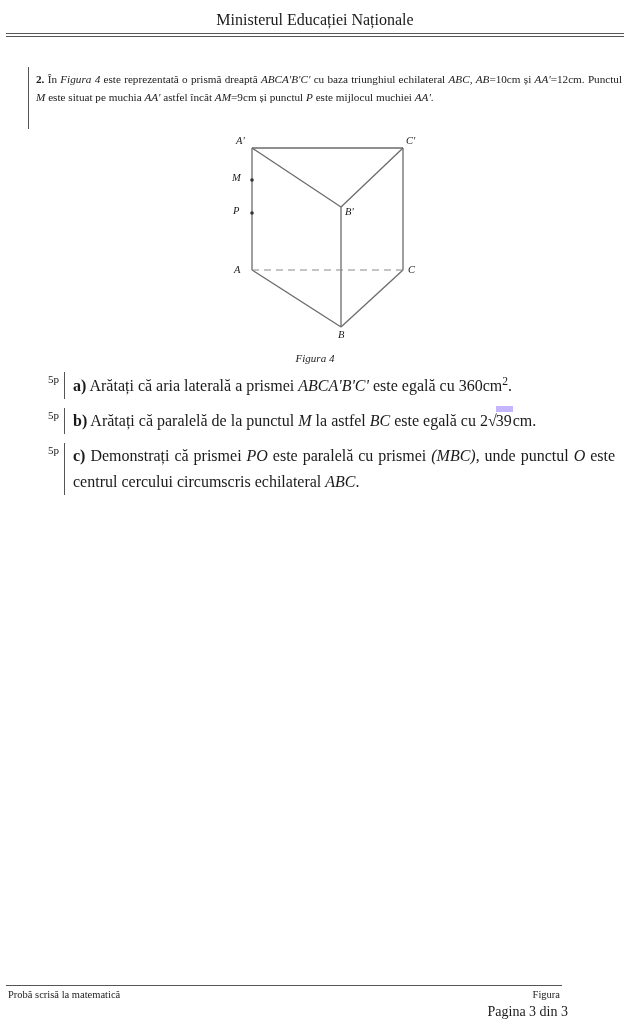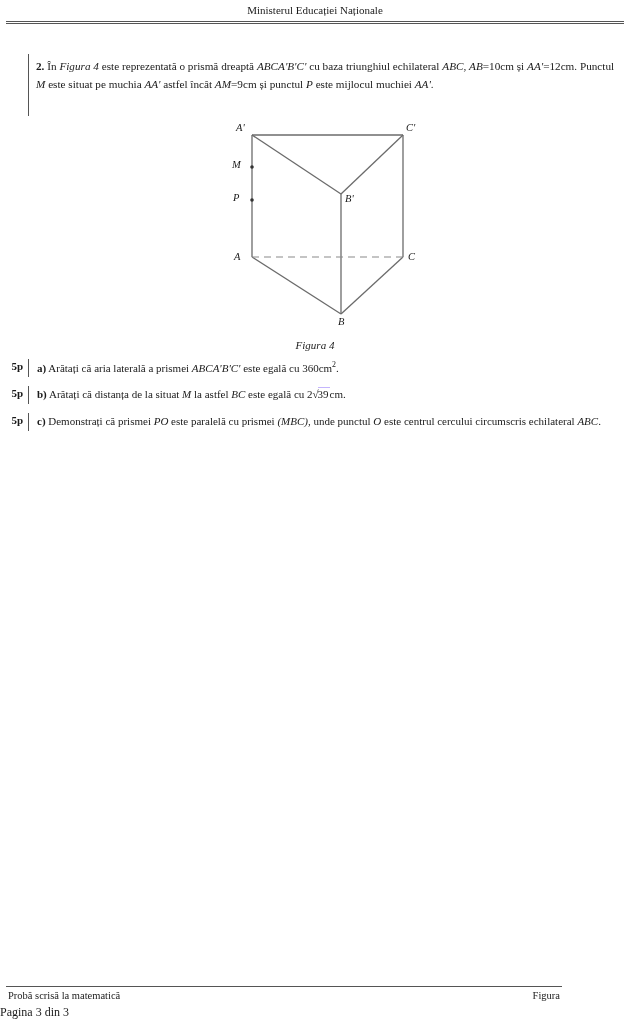--- a/index.html
+++ b/index.html
@@ -13,22 +13,22 @@
     height: 1024px;
     position: relative;
     font-family: "Liberation Serif", "DejaVu Serif", serif;
     color: #1a1a1a;
     overflow: hidden;
   }
 
   
   .page-header {
     text-align: center;
-    padding-top: 3px;
-    font-size: 11px;
+    padding-top: 9px;
+    font-size: 16px;
     line-height: 1.32;
   }
   .page-header .hline { display: block; }
 
   .header-rule {
     border: 0;
     border-top: 1.1px solid #555;
     margin: 3px 6px 0 6px;
   }
   .header-rule2 {
@@ -47,41 +47,41 @@
   .vrule {
     position: absolute;
     left: 28px;
     width: 1px;
     background: #555;
   }
 
   .problem-stem {
     position: absolute;
     left: 36px;
-    right: 16px;
+    right: 8px;
     top: 33px;
     font-size: 11.2px;
     line-height: 1.62;
     text-align: justify;
   }
   .problem-stem .num { font-weight: bold; }
 
   i, .it { font-style: italic; }
   .mathvar { font-style: italic; font-family: "Liberation Serif", serif; }
   .mn { font-style: normal; }
   .sup { font-size: 0.72em; vertical-align: super; }
 
   .sqrt-wrap {
     display: inline-block;
     position: relative;
     white-space: nowrap;
   }
   .sqrt-sym { font-style: normal; }
   .sqrt-rad {
-    border-top: 1px solid #c4b5fd;
+    border-top: 6px solid #c4b5fd;
     padding: 0 1px 0 0;
     margin-left: -1px;
     font-style: normal;
   }
 
   
   .figure-box {
     position: absolute;
     left: 0;
     top: 95px;
@@ -110,35 +110,36 @@
     display: flex;
     align-items: flex-start;
     margin-bottom: 9px;
   }
   .item-points {
     width: 28px;
     flex: 0 0 28px;
     text-align: right;
     padding-right: 5px;
     font-size: 11px;
-    font-weight: bold;
+    font-weight: normal;
     padding-top: 1px;
+    margin-left: 36px;
   }
   .item-bar {
     flex: 0 0 1px;
     width: 1px;
     background: #555;
     align-self: stretch;
     min-height: 17px;
   }
   .item-text {
     flex: 1;
     padding-left: 8px;
-    padding-right: 8px;
-    font-size: 11px;
+    padding-right: 15px;
+    font-size: 16px;
     line-height: 1.62;
     text-align: justify;
   }
   .item-label { font-weight: bold; }
 
   
   .footer {
     position: absolute;
     left: 0;
     bottom: 0;
@@ -149,22 +150,22 @@
     border-top: 1.1px solid #555;
     margin: 0 6px;
   }
   .footer-row {
     display: flex;
     justify-content: space-between;
     padding: 3px 8px 0 8px;
     font-size: 10.5px;
   }
   .footer-page {
-    text-align: left;
-    font-size: 12px;
+    text-align: right;
+    font-size: 14px;
     padding-top: 4px;
     padding-bottom: 4px;
   }
 </style>
 </head>
 <body>
 
 <div class="page-header">
   <span class="hline">Ministerul Educației Naționale</span>
 </div>
@@ -249,21 +250,21 @@
         <span>este egală cu</span>
         <span class="mn">360</span><span class="mn">cm</span><span class="sup">2</span><span>.</span>
       </div>
     </div>
 
     <div class="item-row">
       <div class="item-points">5p</div>
       <div class="item-bar"></div>
       <div class="item-text">
         <span class="item-label">b)</span>
-        <span>Arătați că distanța de la situat</span>
+        <span>Arătați că paralelă de la punctul</span>
         <span class="mathvar">M</span>
         <span>la astfel</span>
         <span class="mathvar">BC</span>
         <span>este egală cu</span>
         <span class="sqrt-wrap"><span class="mn">2</span><span class="sqrt-sym">√</span><span class="sqrt-rad">39</span></span><span class="mn">cm</span><span>.</span>
       </div>
     </div>
 
     <div class="item-row">
       <div class="item-points">5p</div>

